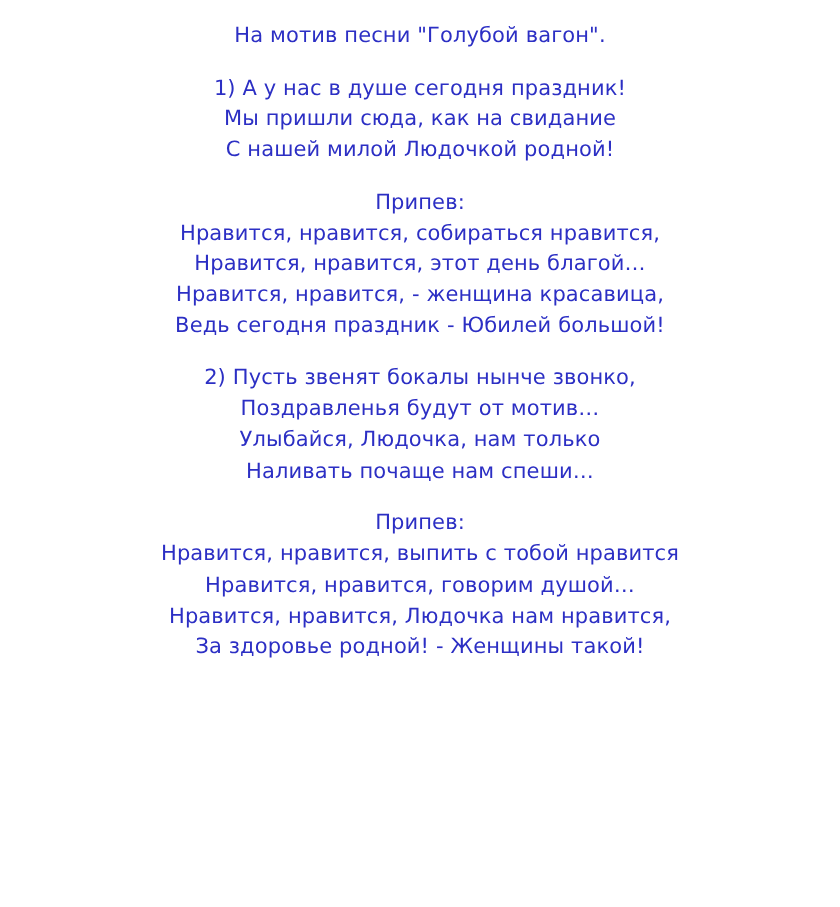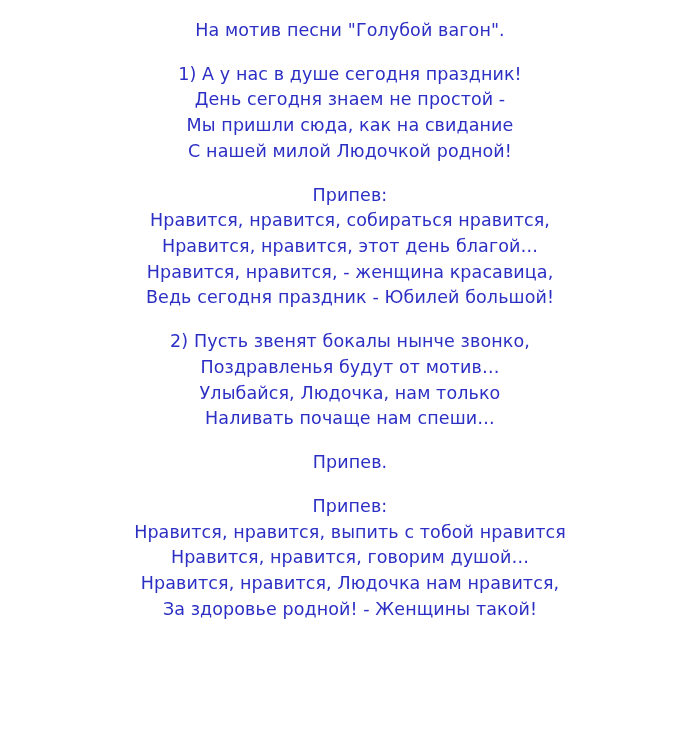--- a/index.html
+++ b/index.html
@@ -43,43 +43,39 @@
 
 <div class="page" style="background: rgb(255, 255, 255);">
   <div class="song" style="color: rgb(44, 47, 196);">
 
     <div class="stanza">
       <div class="line">На мотив песни "Голубой вагон".</div>
     </div>
 
     <div class="stanza">
       <div class="line">1) А у нас в душе сегодня праздник!</div>
-      <div class="line">День сегодня знаем не простой -</div>
       <div class="line">Мы пришли сюда, как на свидание</div>
       <div class="line">С нашей милой Людочкой родной!</div>
     </div>
 
     <div class="stanza">
       <div class="line">Припев:</div>
       <div class="line">Нравится, нравится, собираться нравится,</div>
       <div class="line">Нравится, нравится, этот день благой…</div>
       <div class="line">Нравится, нравится, - женщина красавица,</div>
       <div class="line">Ведь сегодня праздник - Юбилей большой!</div>
     </div>
 
     <div class="stanza">
       <div class="line">2) Пусть звенят бокалы нынче звонко,</div>
       <div class="line">Поздравленья будут от мотив…</div>
       <div class="line">Улыбайся, Людочка, нам только</div>
       <div class="line">Наливать почаще нам спеши…</div>
     </div>
 
-    <div class="stanza">
-      <div class="line">Припев.</div>
-    </div>
 
 
     <div class="stanza">
       <div class="line">Припев:</div>
       <div class="line">Нравится, нравится, выпить с тобой нравится</div>
       <div class="line">Нравится, нравится, говорим душой…</div>
       <div class="line">Нравится, нравится, Людочка нам нравится,</div>
       <div class="line">За здоровье родной! - Женщины такой!</div>
     </div>
 

